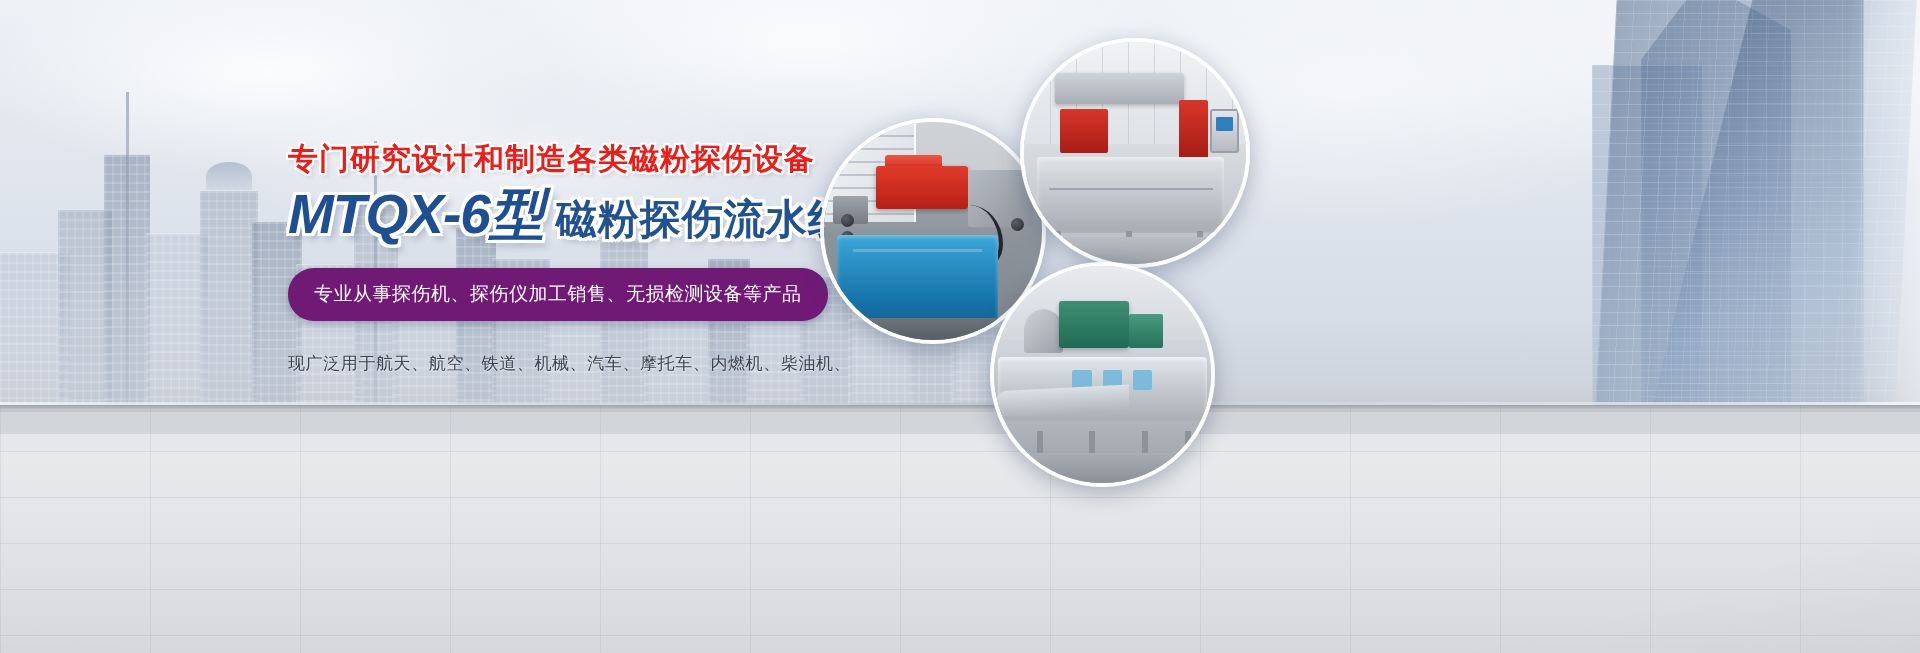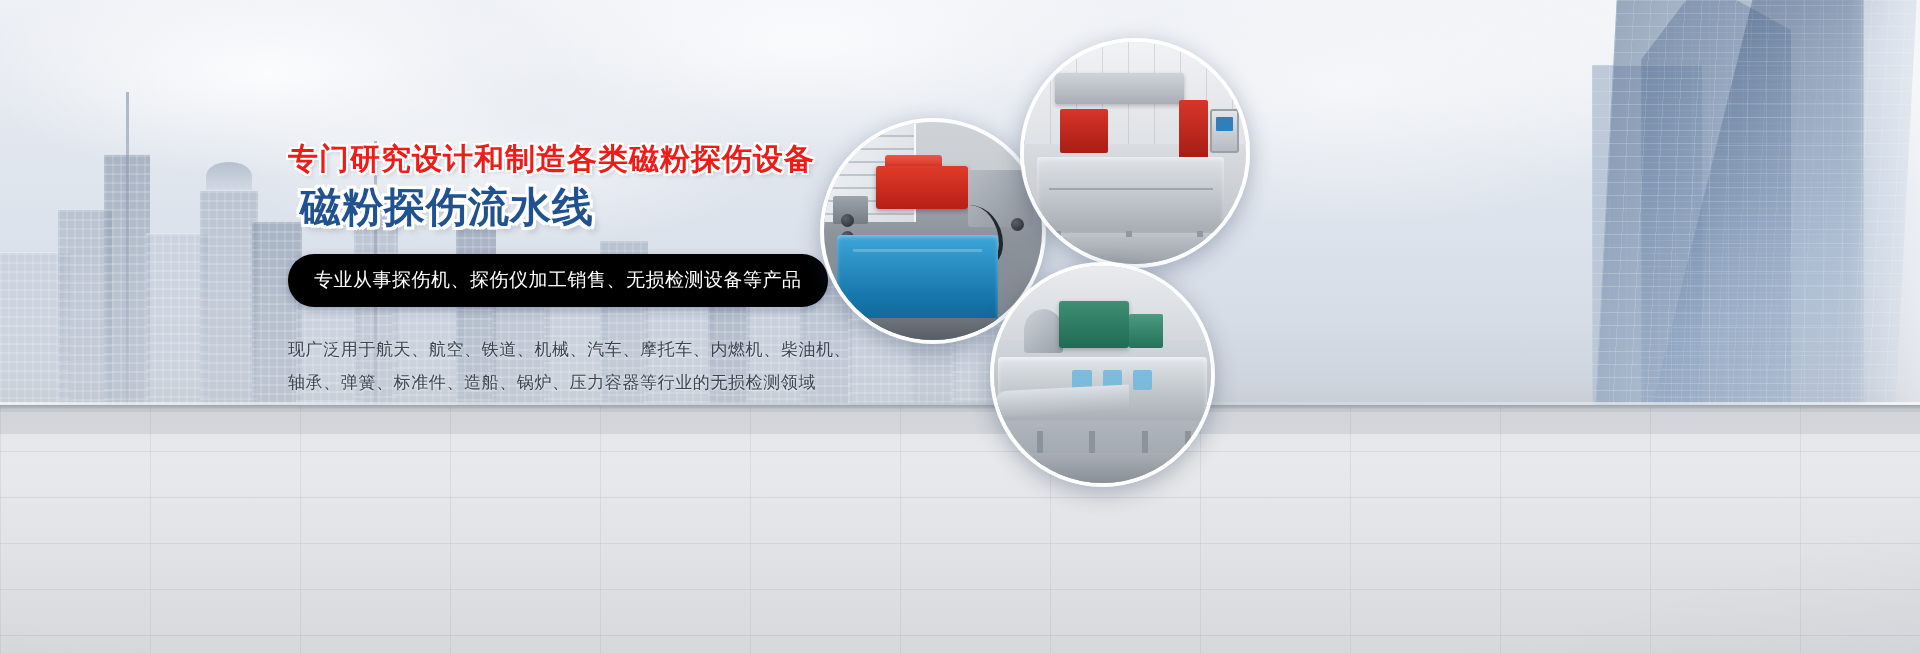--- a/index.html
+++ b/index.html
@@ -172,21 +172,21 @@
     text-shadow:
       3px 0 0 #fff, -3px 0 0 #fff, 0 3px 0 #fff, 0 -3px 0 #fff,
       3px 3px 0 #fff, -3px 3px 0 #fff, 3px -3px 0 #fff, -3px -3px 0 #fff,
       2px 2px 0 #fff, -2px -2px 0 #fff,
       4px 5px 6px rgba(40,60,90,.28);
   }
 
   .pill{
     margin-top:26px;
     display:inline-block;
-    background:#000000;
+    background:#701a75;
     color:#ffffff;
     font-size:19px;
     letter-spacing:.5px;
     padding:13px 26px 14px;
     border-radius:26px;
     white-space:nowrap;
     box-shadow:0 3px 8px rgba(20,45,85,.28);
   }
 
   .desc{ margin-top:26px; }
@@ -346,28 +346,28 @@
     <div class="ground-persp"></div>
     <div class="ground-tiles"></div>
   </div>
   <div class="vignette"></div>
 
   <div class="copy">
 
     <div class="headline">专门研究设计和制造各类磁粉探伤设备</div>
 
     <div class="title-row">
+      <span class="title-model">MTQX-6型</span>
       <span class="title-rest">磁粉探伤流水线</span>
     </div>
 
     <div class="pill">专业从事探伤机、探伤仪加工销售、无损检测设备等产品</div>
 
     <div class="desc">
       <div class="desc-line">现广泛用于航天、航空、铁道、机械、汽车、摩托车、内燃机、柴油机、</div>
-      <div class="desc-line">轴承、弹簧、标准件、造船、锅炉、压力容器等行业的无损检测领域</div>
     </div>
   </div>
 
   <div class="photo" id="photo-machine-red-blue">
     <div class="inner">
       <div class="pm-window"></div>
       <div class="pm-red2"></div>
       <div class="pm-red"></div>
       <div class="pm-grey-box"></div>
       <div class="pm-panel"></div>

